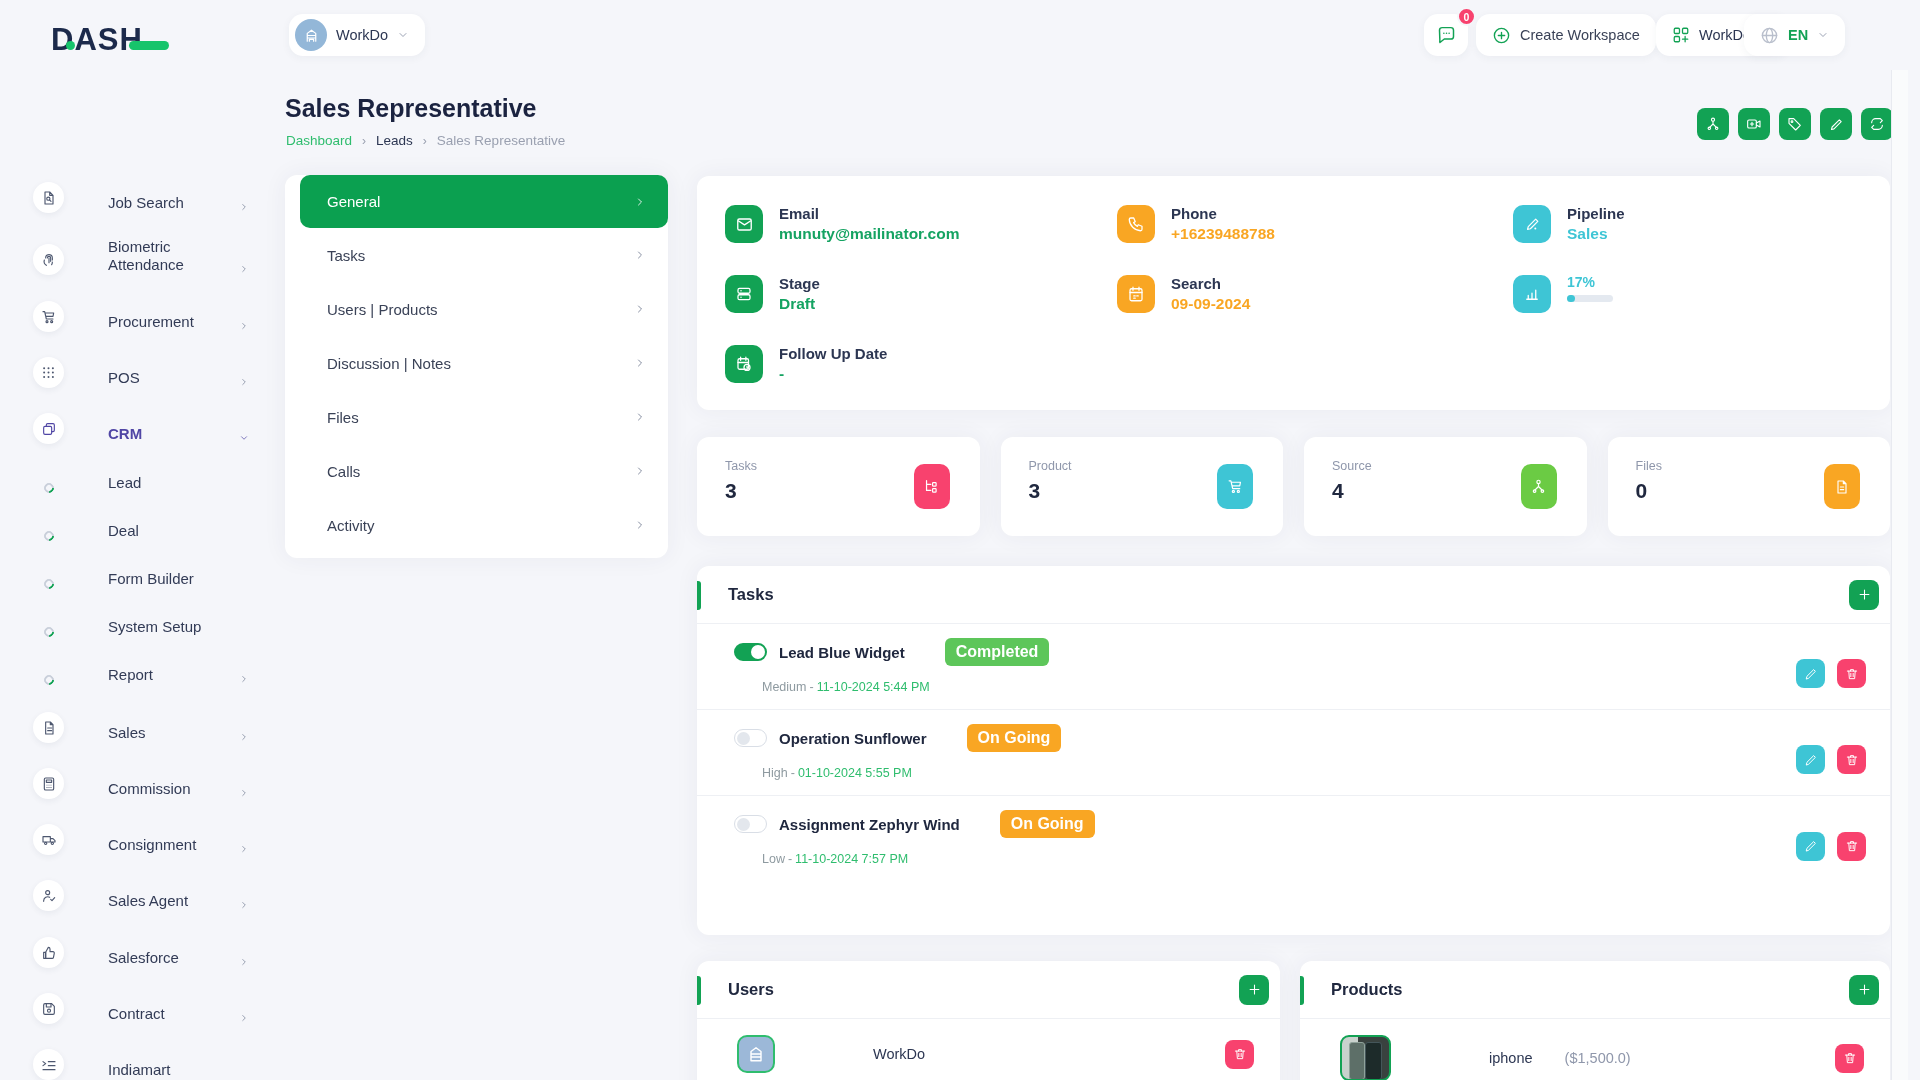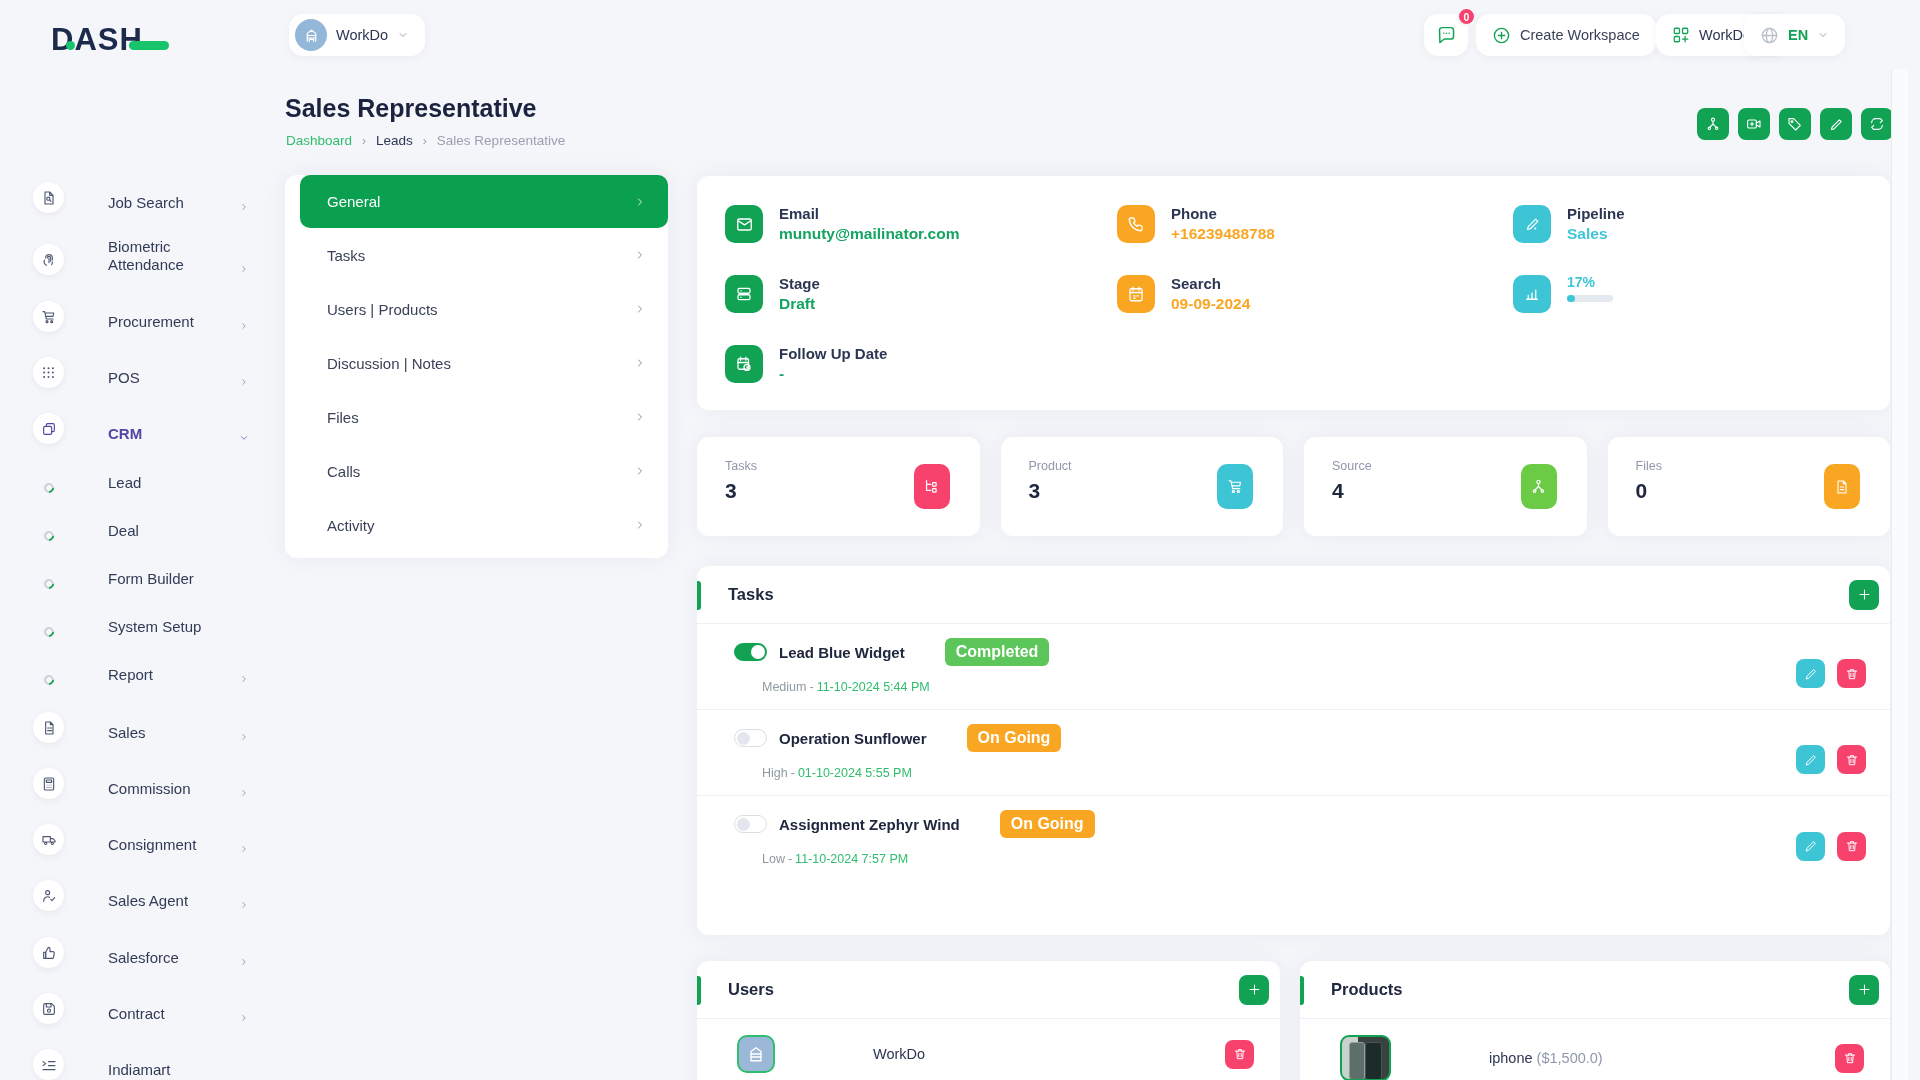--- a/index.html
+++ b/index.html
@@ -109,21 +109,21 @@
 
   .bottom-row { display:flex; gap:20px; }
   .users-card { width:583px; height:230px; }
   .products-card { width:590px; height:230px; }
   .rel-row { display:flex; align-items:center; padding:16px 26px 0 40px; }
   .u-avatar { width:38px; height:38px; border-radius:10px; border:2px solid #2fbd6e; background:#9cb8d8; display:flex; align-items:center; justify-content:center; color:#fff; flex:none; }
   .p-img { width:51px; height:46px; border-radius:9px; border:2px solid #12a254; background:linear-gradient(100deg,#c9d2cd 0 30%,#39423f 30% 100%); position:relative; flex:none; overflow:hidden; }
   .p-img:before { content:""; position:absolute; left:7px; top:5px; width:14px; height:36px; border-radius:3px; background:#5d6f68; border:1px solid #8fa29a; }
   .p-img:after { content:""; position:absolute; right:7px; top:5px; width:15px; height:36px; border-radius:3px; background:#1d2b2a; border:1px solid #44565a; }
   .rel-name { font-size:14.5px; color:#2c3652; margin-left:98px; }
-  .rel-name .price { color:#8f97ab; }
+  .rel-name .price { color:#8f97ab;margin-left:28px; }
   .rel-del { margin-left:auto; }
 
   .scroll-strip { position:absolute; left:1891px; top:70px; bottom:0; width:17px; background:#fafbfc; border-left:1px solid #e8eaf0; }
 </style>
 </head>
 <body>
 
 <div class="topbar">
   <div class="logo">
       <span class="dash-dot"></span>

